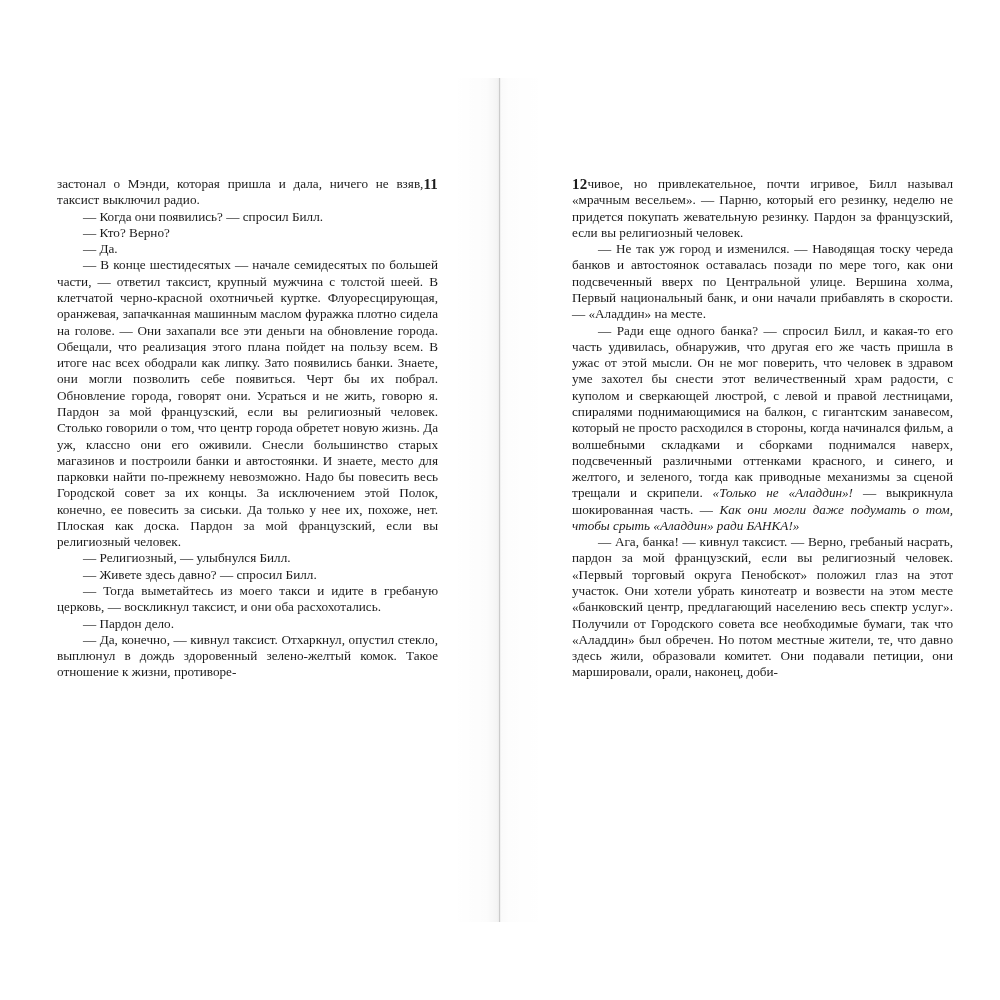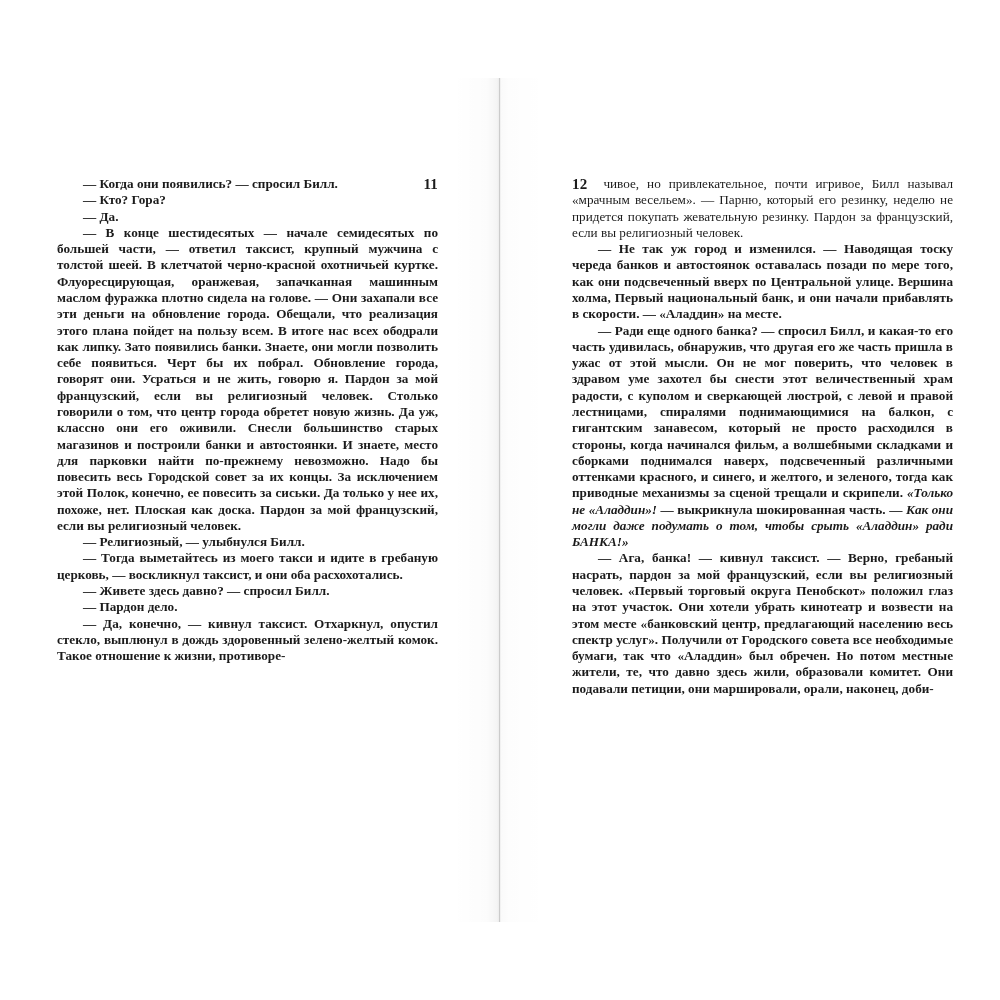--- a/index.html
+++ b/index.html
@@ -68,38 +68,36 @@
     hyphens: none;
   }
   .page.left  { left: 57px;  }
   .page.right { left: 572px; }
 
   .page p {
     margin: 0;
   }
   .page p.ind {
     text-indent: 26px;
-    font-weight: bold;
   }
   .page p.run {
     text-indent: 0;
   }
 
   
   .folio {
     font-weight: bold;
     font-size: 15px;
     letter-spacing: .2px;
   }
   .folio-left {
     float: right;
   }
   .folio-right {
     float: left;
-    margin-right: 16px;
   }
 
   
   .firstline-left  { text-indent: 0; }
   .firstline-right { text-indent: 0; }
 
   .it { font-style: italic; }
 
   
   .page p:last-child { }
@@ -108,35 +106,35 @@
 <body>
 
 <div id="scan">
 
   <div class="sheet left"></div>
   <div class="sheet right"></div>
   <div class="gutter"></div>
   <div class="spine-line"></div>
 
   <div class="page left">
-    <p class="run firstline-left"><span class="folio folio-left">11</span></p>
+    <p class="run firstline-left"><span class="folio folio-left">11</span><span>застонал о Мэнди, которая пришла и дала, ничего не взяв, таксист выключил радио.</span></p>
 
     <p class="ind"><span>— Когда они появились? — спросил Билл.</span></p>
 
-    <p class="ind"><span>— Кто? Гора?</span></p>
+    <p class="ind"><span>— Кто? Верно?</span></p>
 
     <p class="ind"><span>— Да.</span></p>
 
     <p class="ind"><span>— В конце шестидесятых — начале семидесятых по большей части, — ответил таксист, крупный мужчина с толстой шеей. В клетчатой черно-красной охотничьей куртке. Флуоресцирующая, оранжевая, запачканная машинным маслом фуражка плотно сидела на голове. — Они захапали все эти деньги на обновление города. Обещали, что реализация этого плана пойдет на пользу всем. В итоге нас всех ободрали как липку. Зато появились банки. Знаете, они могли позволить себе появиться. Черт бы их побрал. Обновление города, говорят они. Усраться и не жить, говорю я. Пардон за мой французский, если вы религиозный человек. Столько говорили о том, что центр города обретет новую жизнь. Да уж, классно они его оживили. Снесли большинство старых магазинов и построили банки и автостоянки. И знаете, место для парковки найти по-прежнему невозможно. Надо бы повесить весь Городской совет за их концы. За исключением этой Полок, конечно, ее повесить за сиськи. Да только у нее их, похоже, нет. Плоская как доска. Пардон за мой французский, если вы религиозный человек.</span></p>
 
     <p class="ind"><span>— Религиозный, — улыбнулся Билл.</span></p>
 
+    <p class="ind"><span>— Живете здесь давно? — спросил Билл.</span></p>
+
     <p class="ind"><span>— Тогда выметайтесь из моего такси и идите в гребаную церковь, — воскликнул таксист, и они оба расхохотались.</span></p>
-
-    <p class="ind"><span>— Живете здесь давно? — спросил Билл.</span></p>
 
 
     <p class="ind"><span>— Пардон дело.</span></p>
 
     <p class="ind"><span>— Да, конечно, — кивнул таксист. Отхаркнул, опустил стекло, выплюнул в дождь здоровенный зелено-желтый комок. Такое отношение к жизни, противоре-</span></p>
   </div>
 
   <div class="page right">
     <p class="run firstline-right"><span class="folio folio-right">12</span><span>чивое, но привлекательное, почти игривое, Билл называл «мрачным весельем». — Парню, который его резинку, неделю не придется покупать жевательную резинку. Пардон за французский, если вы религиозный человек.</span></p>
 

